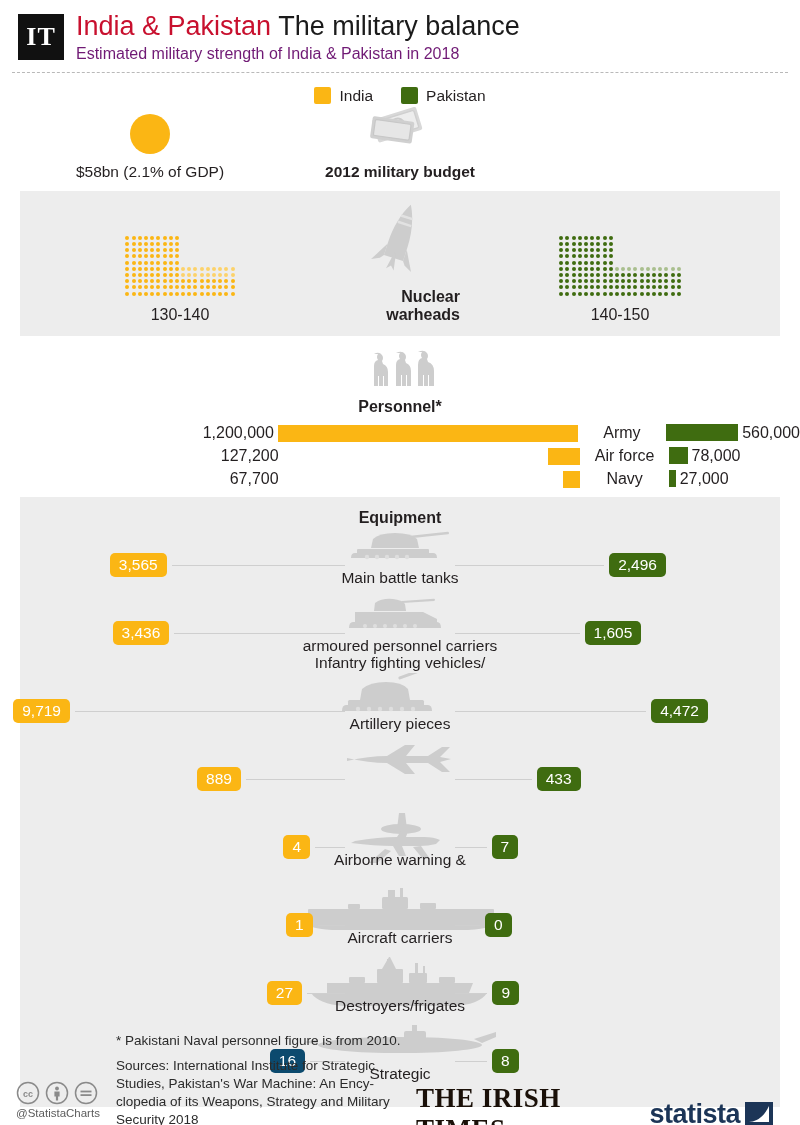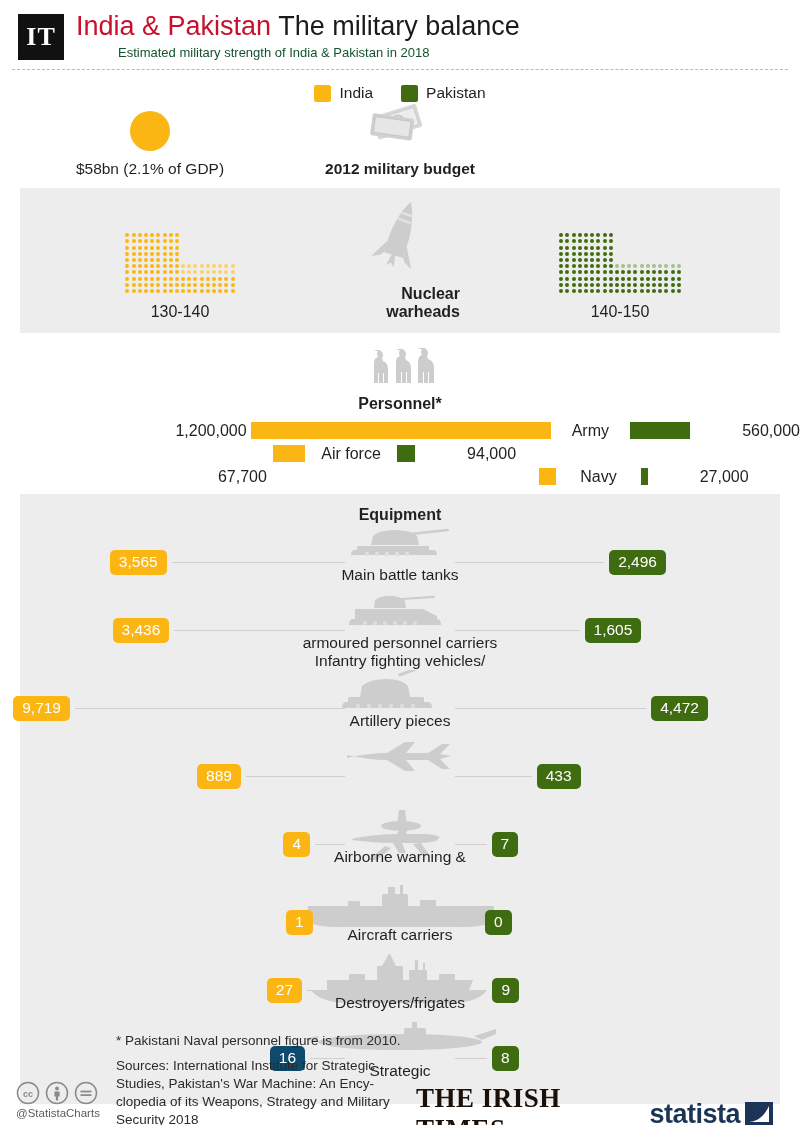--- a/index.html
+++ b/index.html
@@ -20,21 +20,21 @@
     flex: 0 0 auto; margin-top: 2px;
   }
   .it-logo span {
     color: #ffffff; font-family: "Liberation Serif", serif;
     font-weight: bold; font-size: 26px; letter-spacing: 1px;
   }
   .head-text { margin-left: 12px; }
   .head-title { font-size: 27px; line-height: 1.06; white-space: nowrap; }
   .head-title .red { color: #c8102e; font-weight: 400; }
   .head-title .blk { color: #1b1b1b; font-weight: 400; }
-  .head-sub { font-size: 13px; color: #14532d; margin-top: 4px; margin-left: 42px; }
+  .head-sub { font-size: 16px; color: #701a75; margin-top: 4px; }
   .divider {
     margin: 9px 12px 0 12px; border-top: 1px dashed #b9b9b9; height: 0;
   }
 
   
   .legend { display: flex; justify-content: center; gap: 28px; margin-top: 14px; }
   .legend-item { display: flex; align-items: center; gap: 8px; font-size: 15.5px; }
   .swatch { width: 17px; height: 17px; border-radius: 2px; }
 
   
@@ -64,21 +64,21 @@
 
   
   .personnel { margin-top: 12px; }
   .pers-head { display: flex; flex-direction: column; align-items: center; }
   .pers-title { font-weight: bold; font-size: 16px; margin-top: 2px; }
   .pers-rows { margin-top: 6px; }
   .pers-row { display: flex; align-items: center; height: 23px; }
   .pr-lval { width: 290px; text-align: right; font-size: 16px; padding-right: 4px; }
   .pr-lbar { width: 305px; display: flex; justify-content: flex-end; }
   .pr-name { width: 92px; text-align: center; font-size: 16px; }
-  .pr-rbar { width: 170px; display: flex; justify-content: flex-start; gap: 48px; }
+  .pr-rbar { width: 134px; display: flex; justify-content: flex-start; }
   .pr-rval { font-size: 16px; padding-left: 4px; }
   .bar { height: 17px; }
 
   
   .equip { background: #ededed; margin: 6px 20px 0 20px; padding: 12px 0 16px 0; }
   .equip-title { text-align: center; font-weight: bold; font-size: 16px; }
   .eq-row { position: relative; height: 68px; }
   .eq-row.tall { height: 78px; }
   .eq-icon {
     position: absolute; left: 0; right: 0; top: 0;
@@ -510,27 +510,28 @@
         <div class="pr-lbar">
           <div class="bar" style="background: rgb(251, 182, 20); width: 300px;"></div>
         </div>
         <div class="pr-name">Army</div>
         <div class="pr-rbar">
           <div class="bar" style="background: rgb(63, 108, 16); width: 130px;"></div>
           <div class="pr-rval">560,000</div>
         </div>
       </div>
       <div class="pers-row">
+        <div class="pr-lval">127,200</div>
         <div class="pr-lbar">
           <div class="bar" style="background: rgb(251, 182, 20); width: 31.8px;"></div>
         </div>
         <div class="pr-name">Air force</div>
         <div class="pr-rbar">
           <div class="bar" style="background: rgb(63, 108, 16); width: 18.1071px;"></div>
-          <div class="pr-rval">94,000</div>
+          <div class="pr-rval">78,000</div>
         </div>
       </div>
       <div class="pers-row">
         <div class="pr-lval">67,700</div>
         <div class="pr-lbar">
           <div class="bar" style="background: rgb(251, 182, 20); width: 16.925px;"></div>
         </div>
         <div class="pr-name">Navy</div>
         <div class="pr-rbar">
           <div class="bar" style="background: rgb(63, 108, 16); width: 6.26786px;"></div>

